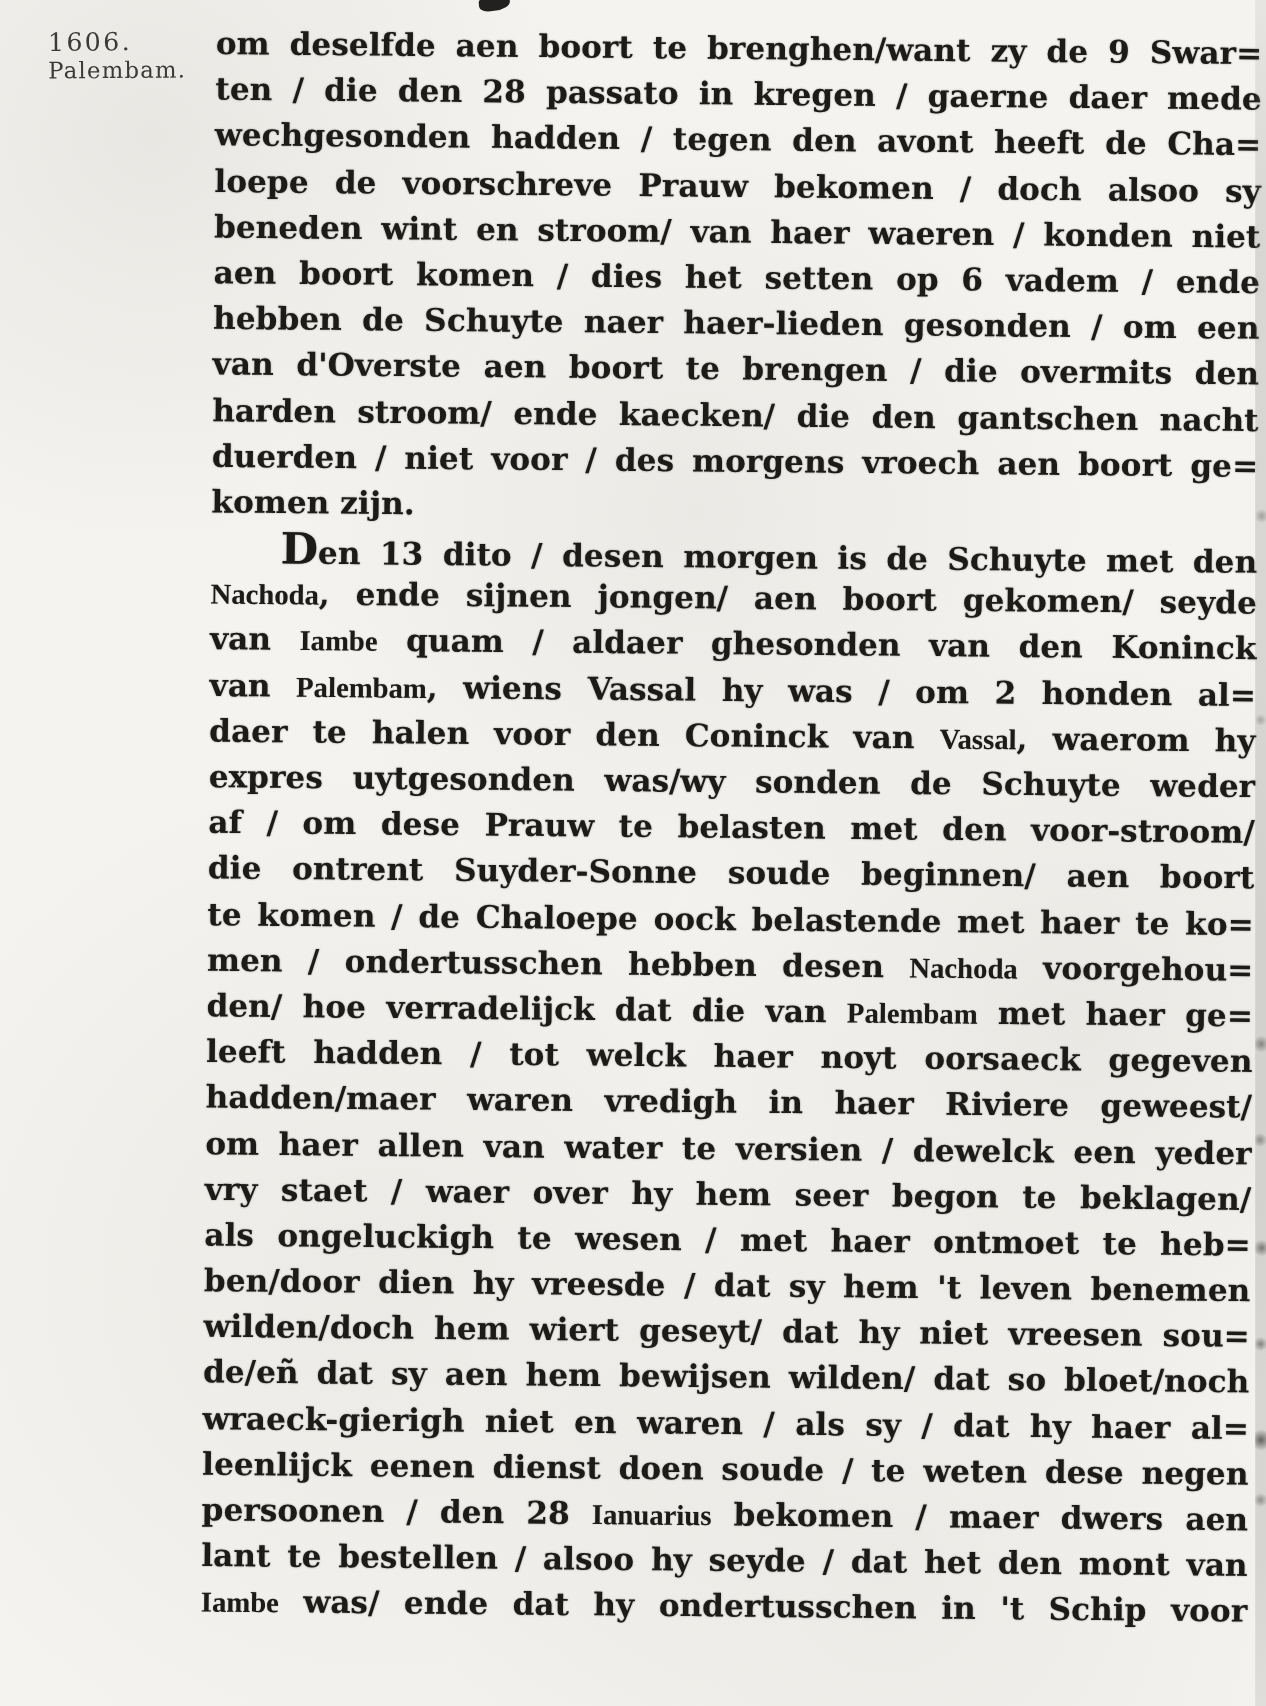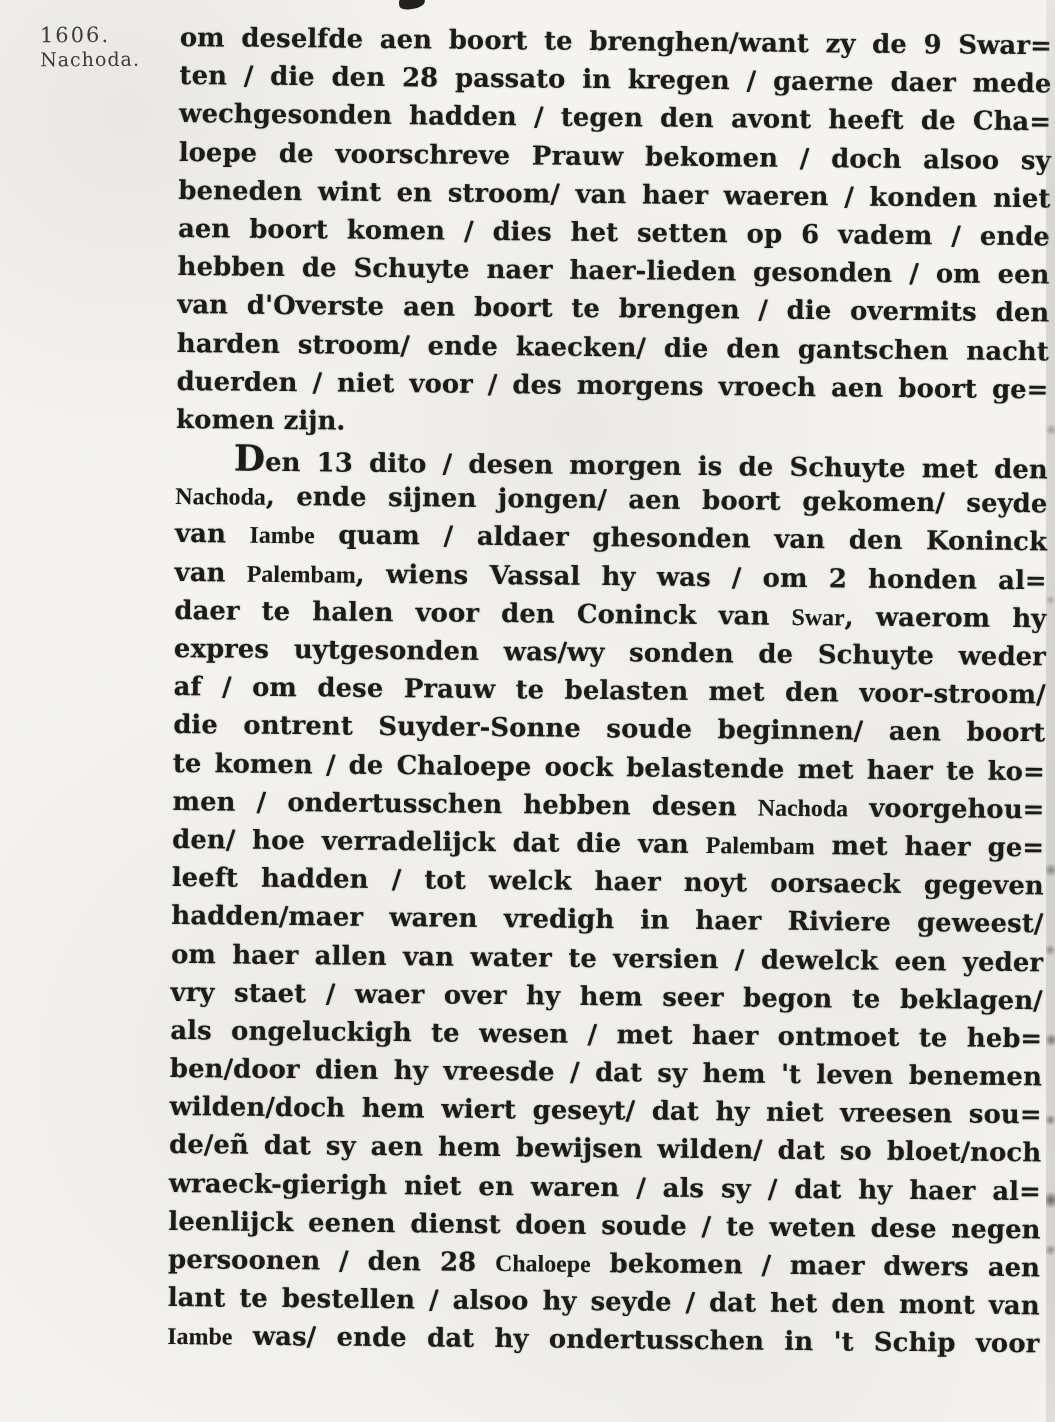--- a/index.html
+++ b/index.html
@@ -71,57 +71,57 @@
       linear-gradient(180deg, rgba(110,108,104,0) 0, rgba(110,108,104,0.12) 200px, rgba(110,108,104,0.12) 1300px, rgba(110,108,104,0.05) 1422px);
   }
 </style>
 </head>
 <body>
 
 <div class="page">
   <div class="top-edge-mark"></div>
   <div class="margin-note">
     <div class="year">1606.</div>
-    <div class="month">Nachoda.</div>
+    <div class="month">Palembam.</div>
   </div>
   <div class="text-column">
       <div class="para">
         <div class="line">om deselfde aen boort te brenghen/want zy de 9 Swar=</div>
         <div class="line">ten / die den 28 passato in kregen / gaerne daer mede</div>
         <div class="line">wechgesonden hadden / tegen den avont heeft de Cha=</div>
         <div class="line">loepe de voorschreve Prauw bekomen / doch alsoo sy</div>
         <div class="line">beneden wint en stroom/ van haer waeren / konden niet</div>
         <div class="line">aen boort komen / dies het setten op 6 vadem / ende</div>
         <div class="line">hebben de Schuyte naer haer-lieden gesonden / om een</div>
         <div class="line">van d'Overste aen boort te brengen / die overmits den</div>
         <div class="line">harden stroom/ ende kaecken/ die den gantschen nacht</div>
         <div class="line">duerden / niet voor / des morgens vroech aen boort ge=</div>
         <div class="line short">komen zijn.</div>
       </div>
       <div class="para">
         <div class="line first"><span class="dropcap">D</span>en 13 dito / desen morgen is de Schuyte met den</div>
         <div class="line"><span class="roman">Nachoda</span>, ende sijnen jongen/ aen boort gekomen/ seyde</div>
         <div class="line">van <span class="roman">Iambe</span> quam / aldaer ghesonden van den Koninck</div>
         <div class="line">van <span class="roman">Palembam</span>, wiens Vassal hy was / om 2 honden al=</div>
-        <div class="line">daer te halen voor den Coninck van <span class="roman">Swar</span>, waerom hy</div>
+        <div class="line">daer te halen voor den Coninck van <span class="roman">Vassal</span>, waerom hy</div>
         <div class="line">expres uytgesonden was/wy sonden de Schuyte weder</div>
         <div class="line">af / om dese Prauw te belasten met den voor-stroom/</div>
         <div class="line">die ontrent Suyder-Sonne soude beginnen/ aen boort</div>
         <div class="line">te komen / de Chaloepe oock belastende met haer te ko=</div>
         <div class="line">men / ondertusschen hebben desen <span class="roman">Nachoda</span> voorgehou=</div>
         <div class="line">den/ hoe verradelijck dat die van <span class="roman">Palembam</span> met haer ge=</div>
         <div class="line">leeft hadden / tot welck haer noyt oorsaeck gegeven</div>
         <div class="line">hadden/maer waren vredigh in haer Riviere geweest/</div>
         <div class="line">om haer allen van water te versien / dewelck een yeder</div>
         <div class="line">vry staet / waer over hy hem seer begon te beklagen/</div>
         <div class="line">als ongeluckigh te wesen / met haer ontmoet te heb=</div>
         <div class="line">ben/door dien hy vreesde / dat sy hem 't leven benemen</div>
         <div class="line">wilden/doch hem wiert geseyt/ dat hy niet vreesen sou=</div>
         <div class="line">de/eñ dat sy aen hem bewijsen wilden/ dat so bloet/noch</div>
         <div class="line">wraeck-gierigh niet en waren / als sy / dat hy haer al=</div>
         <div class="line">leenlijck eenen dienst doen soude / te weten dese negen</div>
-        <div class="line">persoonen / den 28 <span class="roman">Chaloepe</span> bekomen / maer dwers aen</div>
+        <div class="line">persoonen / den 28 <span class="roman">Ianuarius</span> bekomen / maer dwers aen</div>
         <div class="line">lant te bestellen / alsoo hy seyde / dat het den mont van</div>
         <div class="line"><span class="roman">Iambe</span> was/ ende dat hy ondertusschen in 't Schip voor</div>
       </div>
     </div>
   <div class="right-edge-artifact"></div>
 </div>
 
 </body></html>

